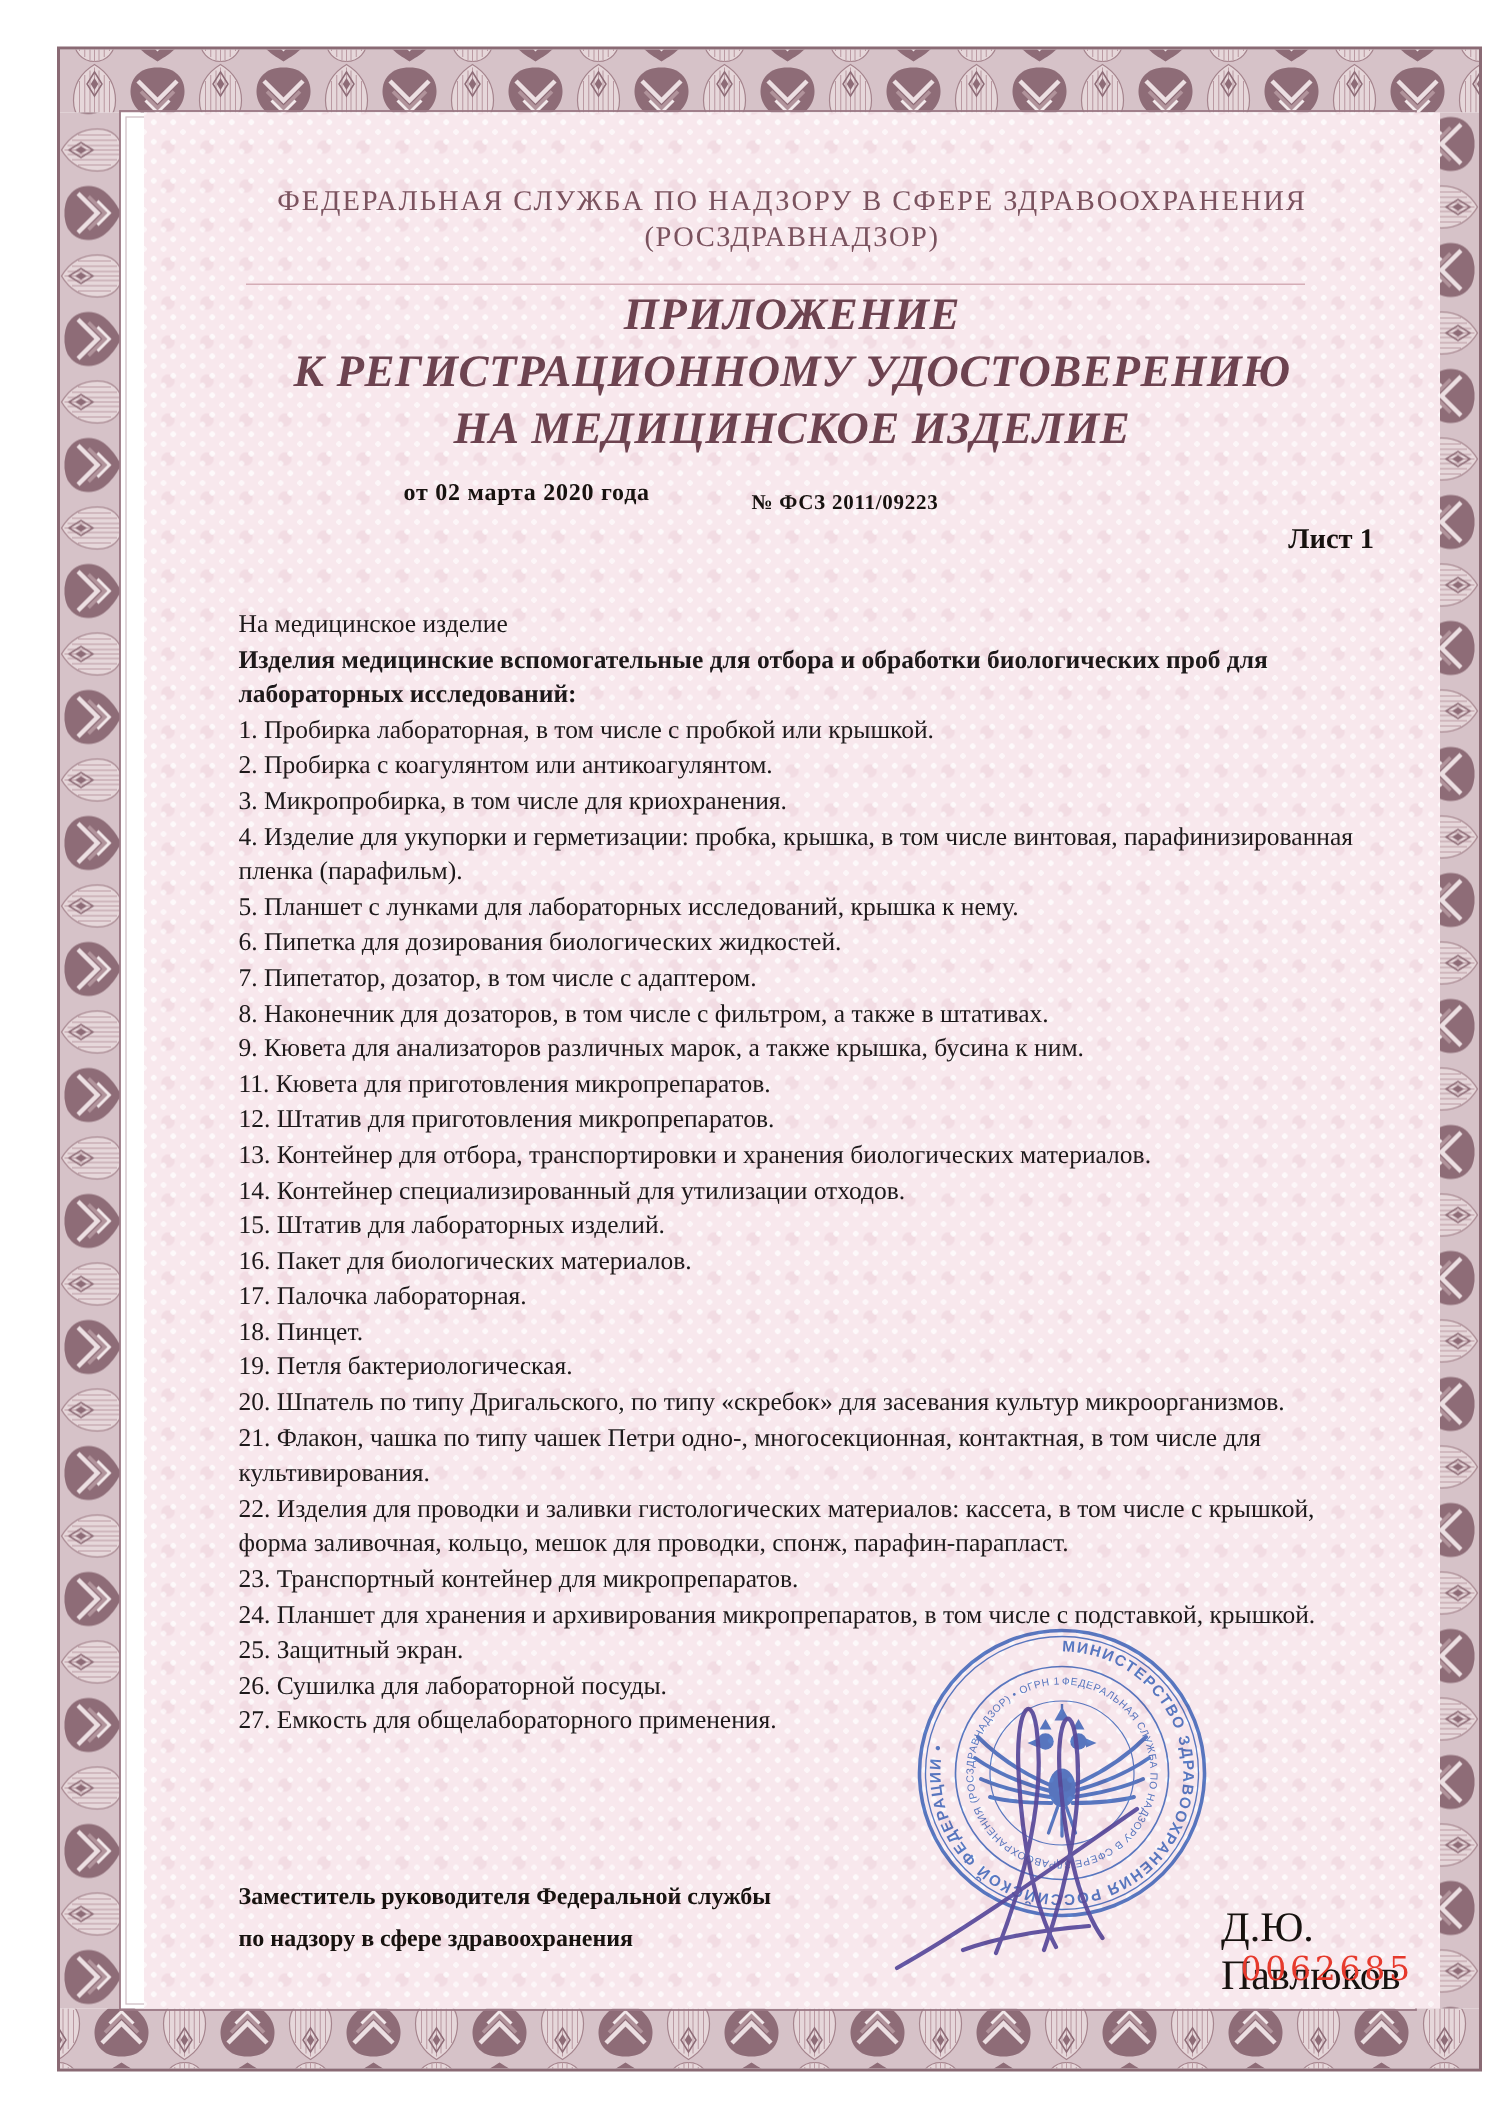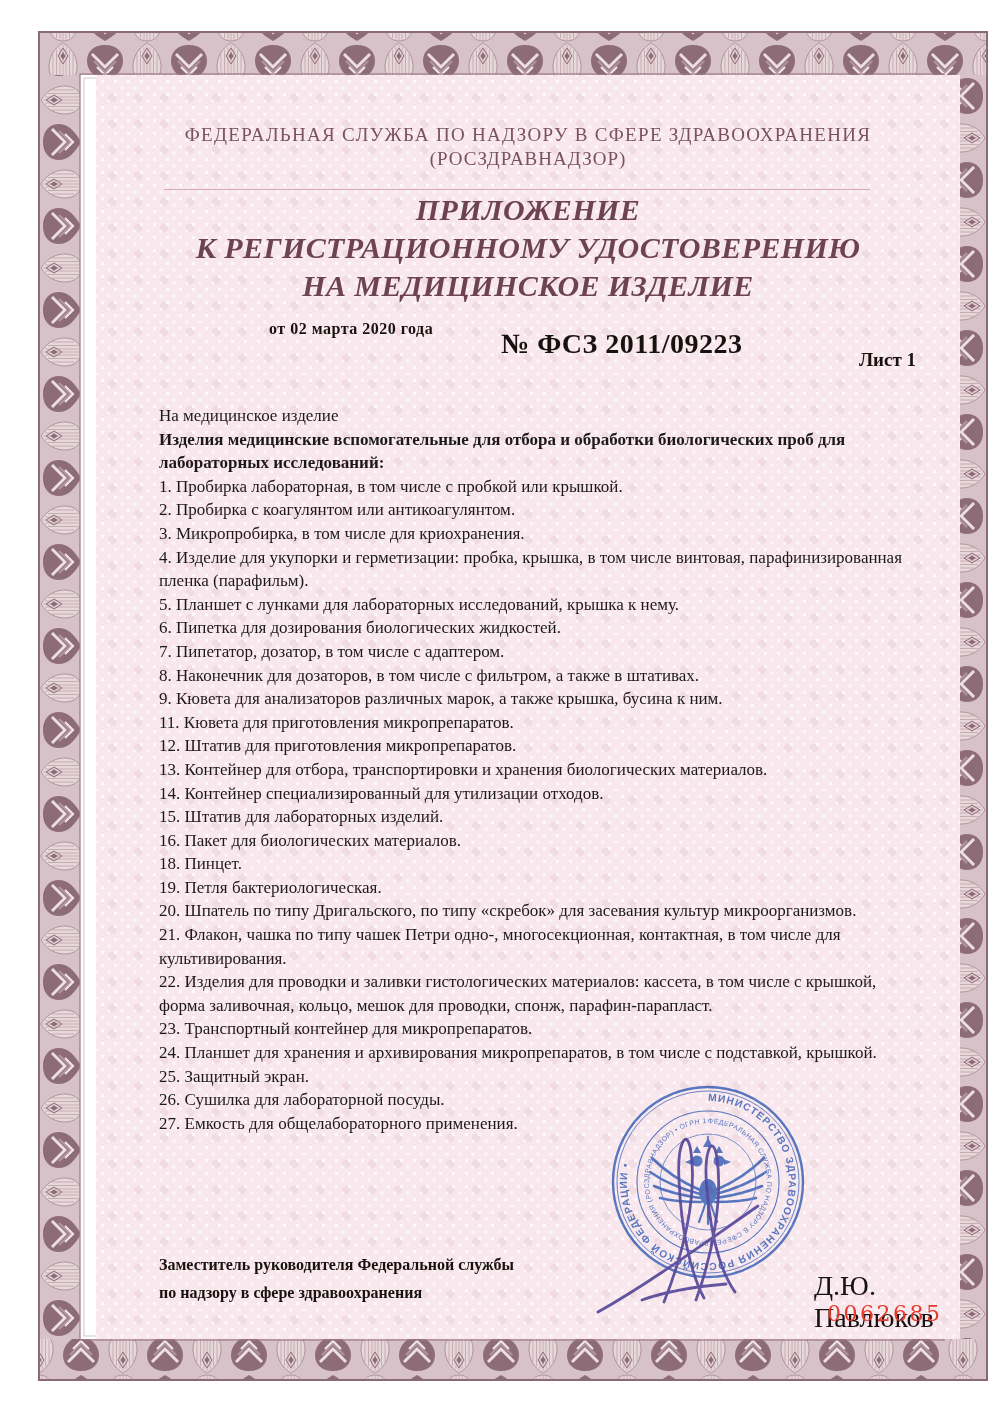--- a/index.html
+++ b/index.html
@@ -22,21 +22,21 @@
     margin-left:16px;
   }
   .agency{position:absolute;left:0;top:48px;width:100%;text-align:center;
     color:#7a525e;font-size:19px;line-height:24px;letter-spacing:1.3px;font-weight:500;}
   .agency .l2{letter-spacing:1px;}
   .rule{position:absolute;left:68px;top:114px;width:706px;height:0;
     border-top:1px solid rgba(183,124,136,.55);}
   .doc-title{position:absolute;left:0;top:116px;width:100%;text-align:center;
     color:#6d4350;font-weight:700;font-size:30px;line-height:38px;letter-spacing:.4px;font-style:italic;}
   .date-line{position:absolute;left:173px;top:245px;font-weight:700;font-size:16px;color:#17120f;letter-spacing:.5px;}
-  .number-line{position:absolute;left:405px;top:253px;font-weight:700;font-size:28px;color:#17120f;letter-spacing:.5px;}
+  .number-line{position:absolute;left:405px;top:253px;font-weight:700;font-size:14px;color:#17120f;letter-spacing:.5px;}
   .sheet{position:absolute;right:44px;top:274px;font-weight:700;font-size:19px;color:#17120f;}
   .body-block{position:absolute;left:63px;top:329px;width:766px;
     font-size:17px;line-height:23.6px;color:#1d191a;}
   .body-block .bold{font-weight:700;}
   .sig-block{position:absolute;left:63px;top:1176px;width:560px;
     font-weight:700;font-size:16px;line-height:28px;color:#17120f;}
   .sig-name{position:absolute;left:718px;top:1195px;font-weight:400;font-size:28px;color:#17120f;}
   .serial{position:absolute;left:731px;top:1226px;font-family:"DejaVu Serif",serif;
     font-size:22px;font-weight:500;color:#e6392c;letter-spacing:2.5px;}
   .overlay{position:absolute;left:0;top:0;z-index:3;pointer-events:none;mix-blend-mode:multiply;}
@@ -119,20 +119,21 @@
         <div>6. Пипетка для дозирования биологических жидкостей.</div>
         <div>7. Пипетатор, дозатор, в том числе с адаптером.</div>
         <div>8. Наконечник для дозаторов, в том числе с фильтром, а также в штативах.</div>
         <div>9. Кювета для анализаторов различных марок, а также крышка, бусина к ним.</div>
         <div>11. Кювета для приготовления микропрепаратов.</div>
         <div>12. Штатив для приготовления микропрепаратов.</div>
         <div>13. Контейнер для отбора, транспортировки и хранения биологических материалов.</div>
         <div>14. Контейнер специализированный для утилизации отходов.</div>
         <div>15. Штатив для лабораторных изделий.</div>
         <div>16. Пакет для биологических материалов.</div>
+        <div>17. Палочка лабораторная.</div>
         <div>18. Пинцет.</div>
         <div>19. Петля бактериологическая.</div>
         <div>20. Шпатель по типу Дригальского, по типу «скребок» для засевания культур микроорганизмов.</div>
         <div>21. Флакон, чашка по типу чашек Петри одно-, многосекционная, контактная, в том числе для культивирования.</div>
         <div>22. Изделия для проводки и заливки гистологических материалов: кассета, в том числе с крышкой, форма заливочная, кольцо, мешок для проводки, спонж, парафин-парапласт.</div>
         <div>23. Транспортный контейнер для микропрепаратов.</div>
         <div>24. Планшет для хранения и архивирования микропрепаратов, в том числе с подставкой, крышкой.</div>
         <div>25. Защитный экран.</div>
         <div>26. Сушилка для лабораторной посуды.</div>
         <div>27. Емкость для общелабораторного применения.</div>

